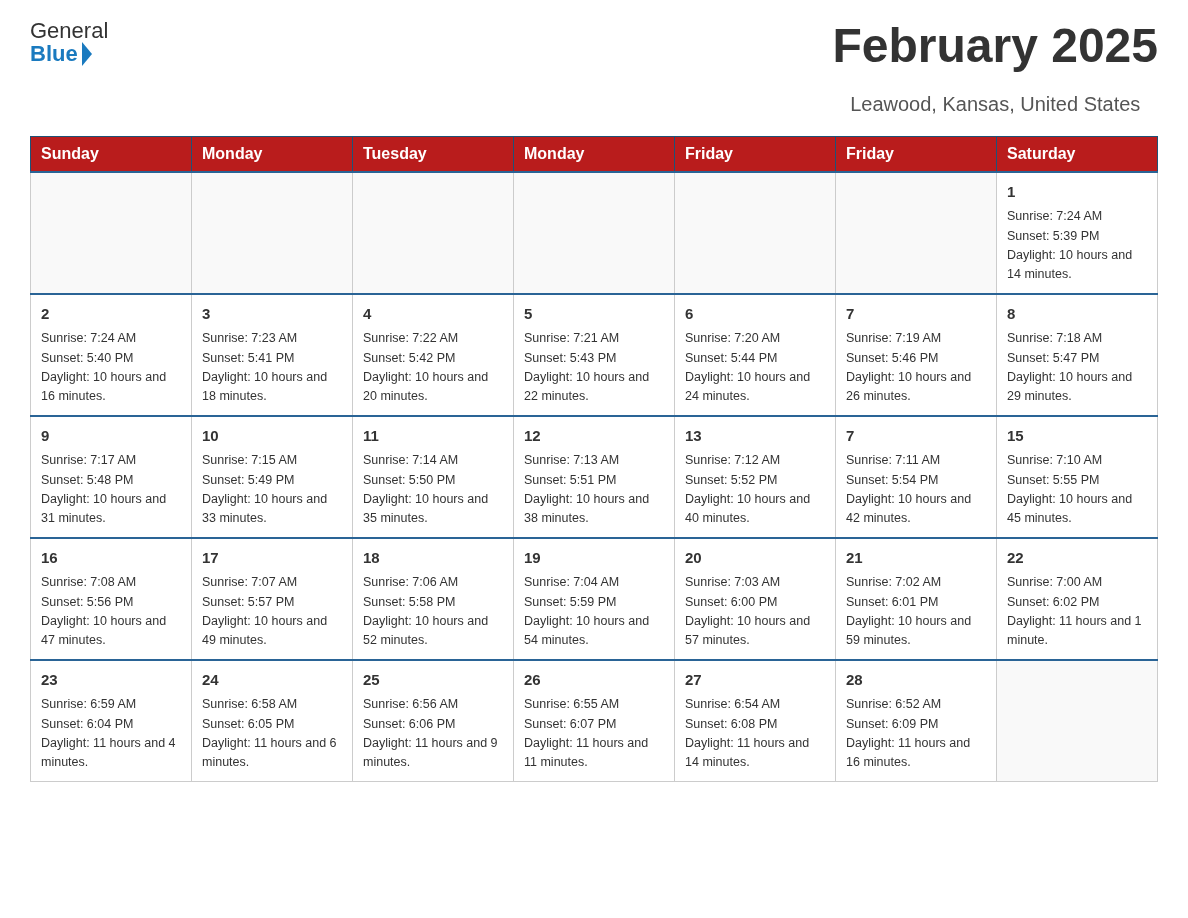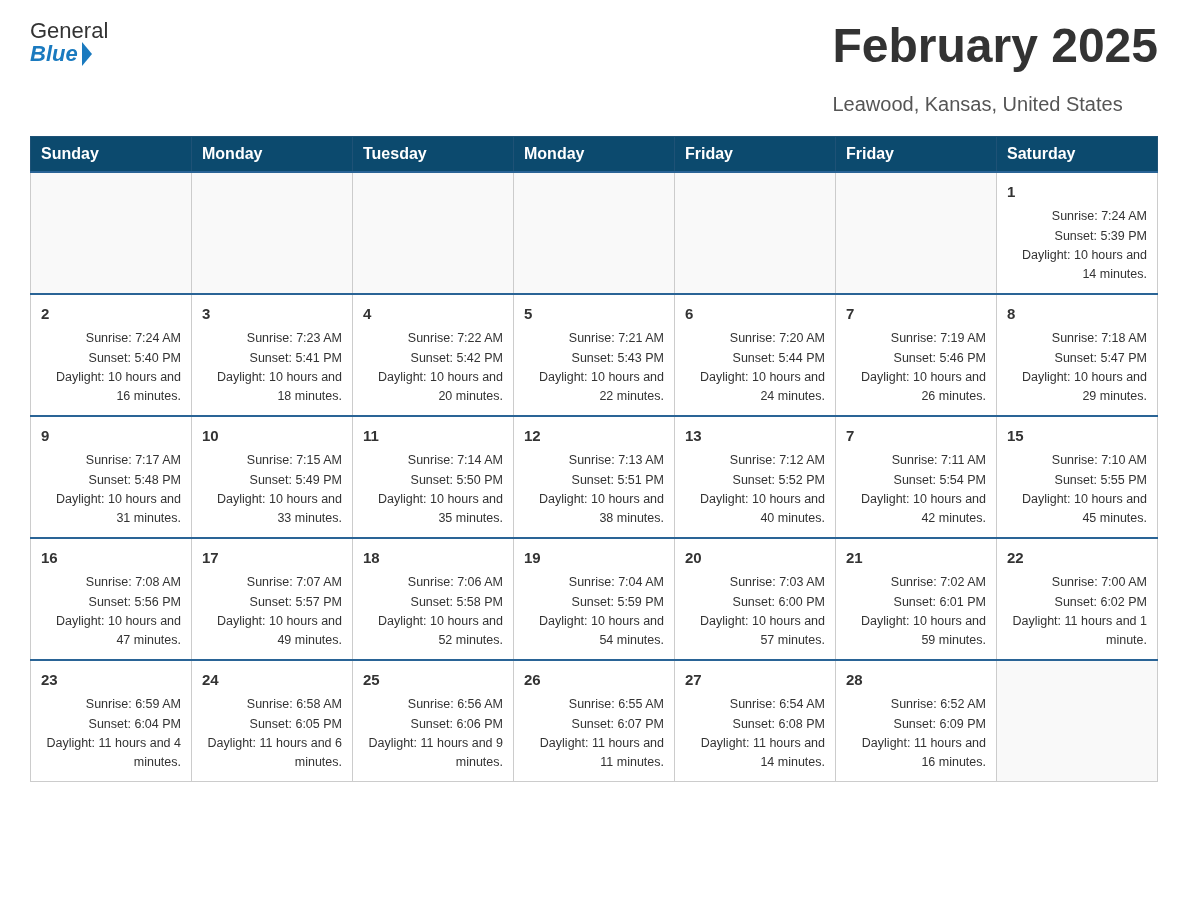--- a/index.html
+++ b/index.html
@@ -39,40 +39,40 @@
     .logo-triangle {
       width: 0;
       height: 0;
       border-left: 10px solid #1a7abf;
       border-top: 12px solid transparent;
       border-bottom: 12px solid transparent;
       margin-left: 4px;
       display: inline-block;
     }
     .title-block {
-      text-align: left;
+      text-align: center;
     }
     .month-title {
       font-size: 48px;
       font-weight: bold;
       color: #333;
       line-height: 1.1;
     }
     .location {
       font-size: 20px;
       color: #555;
       margin-top: 20px;
     }
     .calendar {
       width: 100%;
       border-collapse: collapse;
       border: 1px solid #aaa;
     }
     .calendar th {
-      background-color: #0c4a6e;
+      background-color: #b91c1c;
       color: #fff;
       font-size: 16px;
       font-weight: bold;
       padding: 8px 10px;
       text-align: left;
       border: 1px solid #1e5276;
     }
     .calendar td {
       vertical-align: top;
       padding: 8px 10px;
@@ -89,35 +89,34 @@
     .day-number {
       font-size: 15px;
       font-weight: bold;
       display: block;
       margin-bottom: 4px;
     }
     .day-info {
       font-size: 12.5px;
       color: #333;
       line-height: 1.55;
-      text-align: right;
     }
     .empty-cell {
       background: #f9f9f9;
     }
   </style>
 </head>
 <body>
 
 <div class="header">
   <div class="logo">
     <div>
       <span class="logo-general">General</span>
     </div>
-    <div style="display:flex;align-items:flex-end;font-style:italic;">
+    <div style="display:flex;align-items:flex-end;">
       <span class="logo-blue">
         <span>Blue</span>
         <span class="logo-triangle"></span>
       </span>
     </div>
   </div>
   <div class="title-block">
     <div class="month-title">February 2025</div>
     <div class="location">Leawood, Kansas, United States</div>
   </div>

